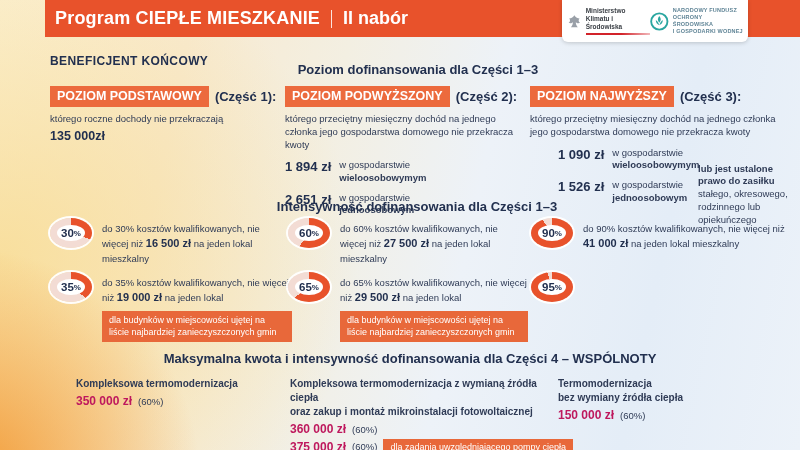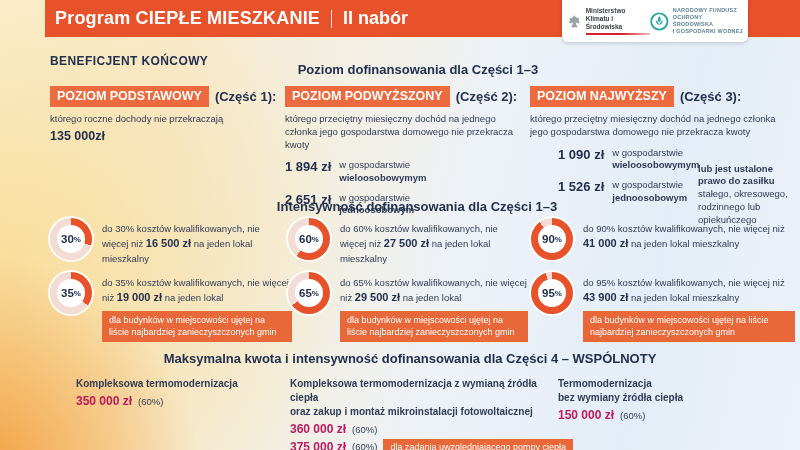--- a/index.html
+++ b/index.html
@@ -57,21 +57,21 @@
   .col3-amounts { width:140px;margin-left:28px; }
   .col3-note { width:122px; font-size:9.5px; line-height:1.35; margin-top:24px; }
   
   .int-item { position:absolute; display:flex; gap:10px; align-items:flex-start; }
   .int-a { left:50px;  top:218px; width:238px; }
   .int-b { left:288px; top:218px; width:236px; }
   .int-c { left:531px; top:218px; width:262px; }
   .int-d { left:50px;  top:272px; width:242px; }
   .int-e { left:288px; top:272px; width:240px; }
   .int-f { left:531px; top:272px; width:264px; }
-  .donut { width:42px; height:42px; border-radius:50%; position:relative; flex:0 0 42px; box-shadow:0 0 0 2px rgba(255,255,255,.95); }
+  .donut { width:42px; height:30px; border-radius:50%; position:relative; flex:0 0 42px; box-shadow:0 0 0 2px rgba(255,255,255,.95); }
   .donut .hole {
     position:absolute; inset:7px; background:#fff; border-radius:50%;
     display:flex; align-items:center; justify-content:center;
   }
   .pct { font-size:11.5px; font-weight:800; color:#22304F; }
   .pct-sign { font-size:8px; font-weight:700; color:#22304F; }
   .int-text { font-size:9.5px; line-height:1.45; margin-top:4px; }
   .int-text b { font-size:11px; color:#22304F; }
   .note-box {
     display:inline-block; margin-top:5px; background:#E8683A; color:#fff;
@@ -232,23 +232,20 @@
   </div>
 </div>
 
 <div class="int-item int-f">
   <div class="donut" style="background: conic-gradient(rgb(232, 82, 43) 0deg, rgb(232, 82, 43) 95%, rgb(243, 220, 212) 95%, rgb(243, 220, 212) 100%);">
     <div class="hole">
         <span class="pct">95</span>
         <span class="pct-sign">%</span>
       </div>
   </div>
-  <div class="int-text"><span>do 95% kosztów kwalifikowanych, nie więcej niż </span><b>43 900 zł</b><span> na jeden lokal mieszkalny</span>
-    <div class="note-box">dla budynków w miejscowości ujętej na liście najbardziej zanieczyszczonych gmin</div>
-  </div>
 </div>
 
 <div class="h-community">Maksymalna kwota i intensywność dofinansowania dla Części 4 – WSPÓLNOTY</div>
 
 <div class="bcol bcol-1">
   <div class="btitle">
     <div>Kompleksowa termomodernizacja</div>
   </div>
   <div class="bamount-row">
     <span class="bval">350 000 zł</span>

